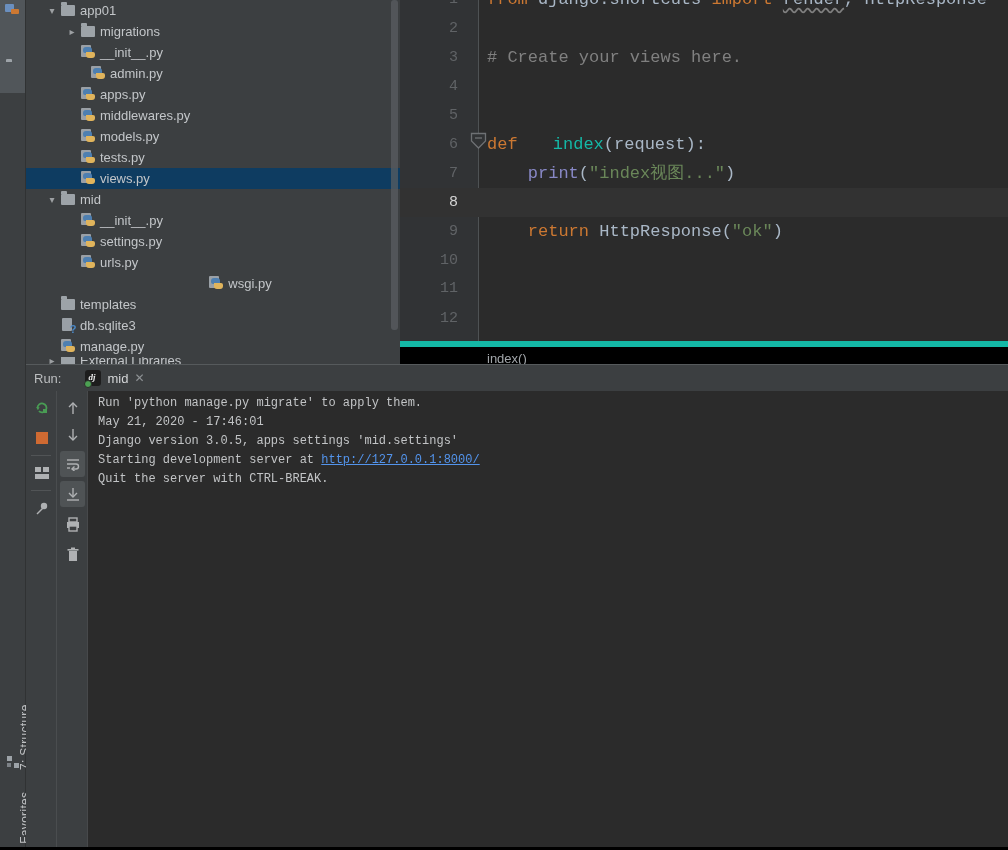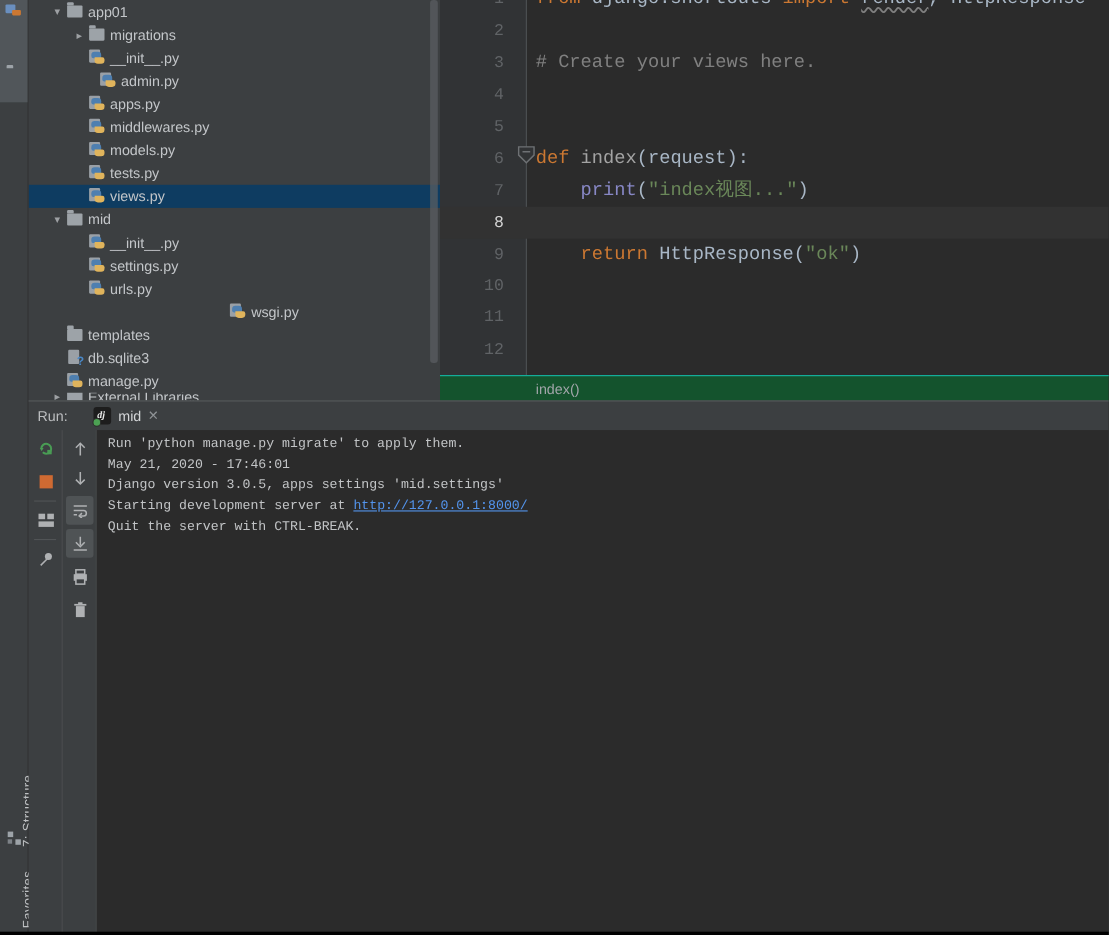--- a/index.html
+++ b/index.html
@@ -42,25 +42,25 @@
   #gutter-bg{position:absolute;left:0;top:0;width:79px;height:341px;background:#313335;border-right:1px solid #4e5254;box-sizing:border-box;}
   .code-line{position:absolute;left:0;width:608px;height:29px;font-family:"Liberation Mono",monospace;font-size:17px;line-height:29px;white-space:pre;}
   .code-line.current{background:#323232;}
   .ln-num{position:absolute;left:0;top:0;width:58px;text-align:right;color:#606366;font-size:15px;}
   .code-line.current .ln-num{color:#d4d4d4;}
   .ln-code{position:absolute;left:87px;top:0;}
   .tk-kw{color:#cc7832;}
   .tk-pl{color:#a9b7c6;}
   .tk-cm{color:#808080;}
   .tk-st{color:#6a8759;}
-  .tk-fn{color:#a3a3a3;}
+  .tk-fn{color:#14b8a6;margin-left:25px;}
   .tk-bi{color:#8888c6;}
   .tk-un{color:#a9b7c6;text-decoration:underline wavy #7f7f7f;text-underline-offset:3px;}
   #fold-marker{position:absolute;left:70px;top:132px;}
-  #breadcrumb-bar{position:absolute;left:400px;top:341px;width:608px;height:24px;background:#14532d;border-top:1px solid #14b8a6;box-sizing:border-box;}
+  #breadcrumb-bar{position:absolute;left:400px;top:341px;width:608px;height:24px;background:#000000;border-top:6px solid #14b8a6;box-sizing:border-box;}
   #breadcrumb-text{position:absolute;left:87px;top:0;line-height:23px;font-size:13px;color:#a1a5a9;}
   
   #run-panel{position:absolute;left:26px;top:364px;width:982px;height:486px;background:#3c3f41;border-top:1px solid #565a5c;box-sizing:border-box;}
   #run-header{position:absolute;left:0;top:0;width:100%;height:26px;display:flex;align-items:center;}
   #run-label{margin-left:8px;font-size:13px;color:#bbbdbf;}
   #run-tab{display:flex;align-items:center;margin-left:24px;cursor:pointer;}
   .dj-icon{position:relative;width:16px;height:16px;background:#1d1d1d;border-radius:3px;}
   .dj-icon span{position:absolute;left:3px;top:2px;color:#eaeaea;font-size:9px;font-weight:bold;font-style:italic;font-family:"Liberation Serif",serif;}
   .dj-icon .run-dot{position:absolute;left:-1px;bottom:-2px;width:6px;height:6px;border-radius:50%;background:#4ca153;border:1px solid #2b2b2b;}
   #run-tab-name{margin-left:6px;font-size:13px;color:#d3d5d7;}

